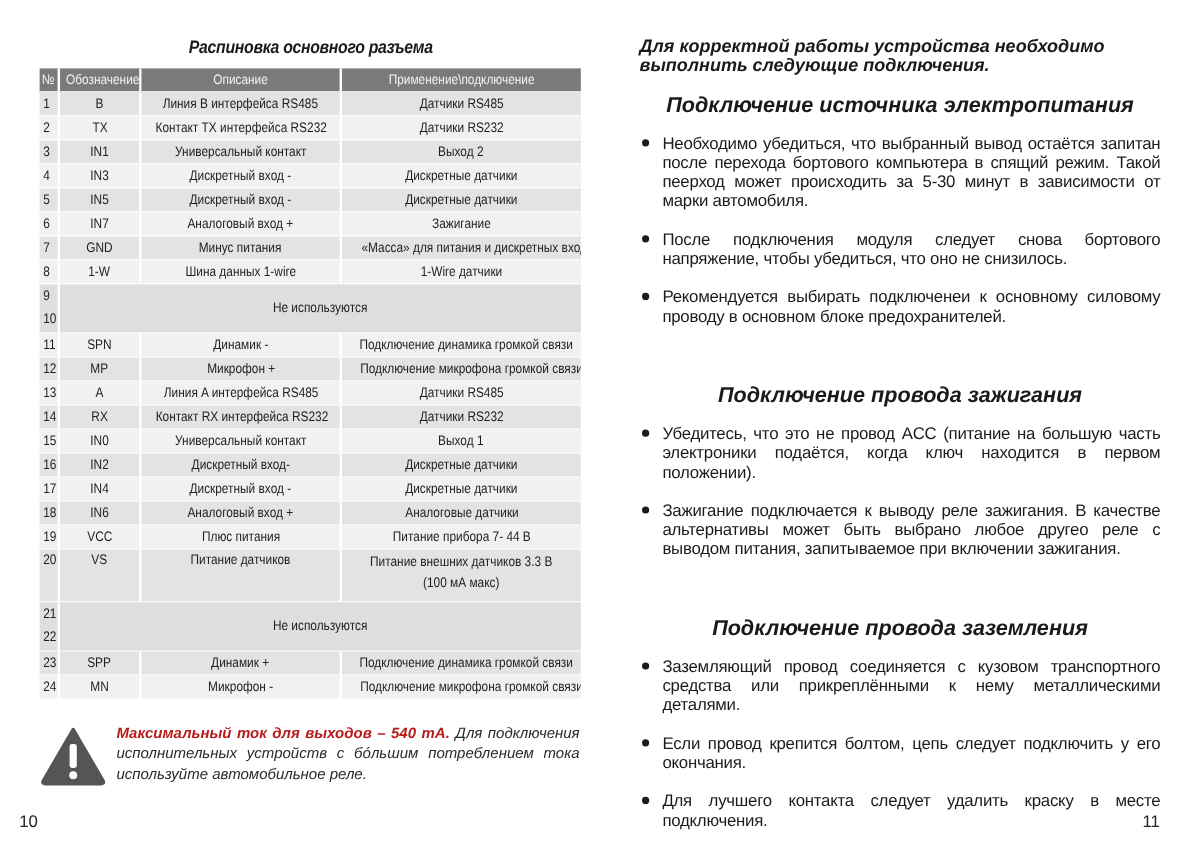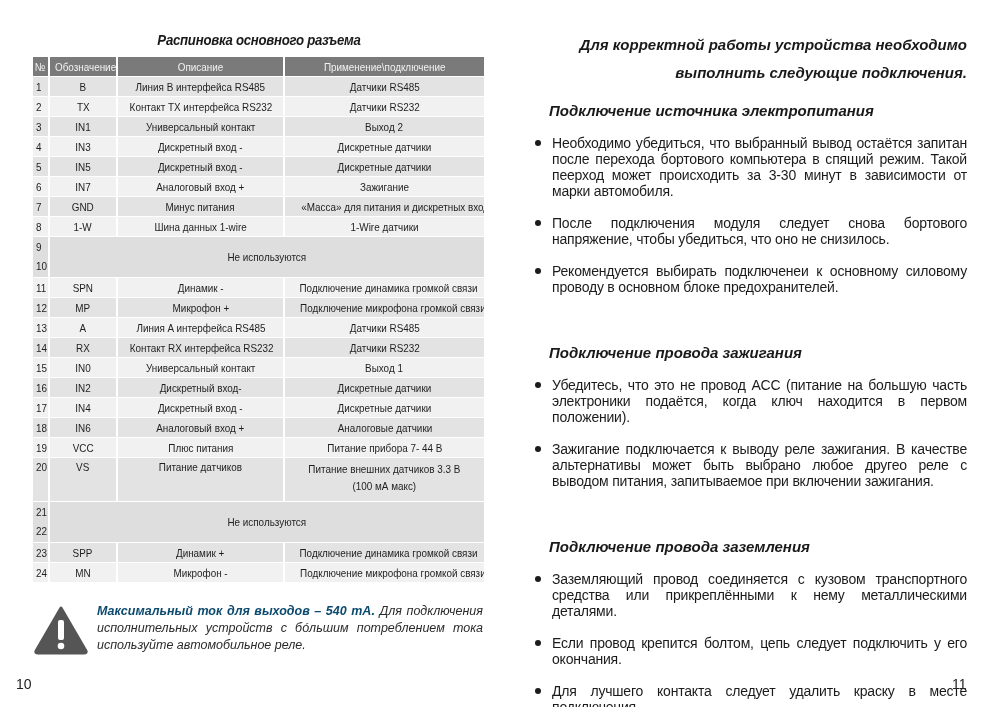--- a/index.html
+++ b/index.html
@@ -45,33 +45,33 @@
 
     .warning {
       position: absolute; left: 33px; top: 603px; width: 452px; height: 60px;
     }
     .warn-icon { position: absolute; left: 0; top: 2px; width: 56px; height: 50px; }
     .warn-text {
       position: absolute; left: 64px; top: 0; width: 386px;
       font-size: 12.5px; line-height: 17px; font-style: italic; text-align: justify;
       color: #2a2a2a;
     }
-    .warn-text b { font-weight: bold; color: #0c4a6e; }
+    .warn-text b { font-weight: bold; color: #b91c1c; }
 
     .page-number { position: absolute; top: 676px; font-size: 14px; color: #222; }
     .pn-left { left: 16px; }
     .pn-right { left: 452px; }
 
     .right-content { position: absolute; left: 33px; top: 31px; width: 434px; }
     .r-title {
-      text-align: right; font-weight: bold; font-style: italic; font-size: 15px; line-height: 28px;
+      text-align: left; font-weight: bold; font-style: italic; font-size: 15px; line-height: 16px;
       margin: 0 0 14px 0;
     }
     .r-section-title {
-      font-weight: bold; font-style: italic; font-size: 15px; line-height: 16px;
+      text-align: center; font-weight: bold; font-style: italic; font-size: 18px; line-height: 16px;
       margin: 16px;
     }
     ul.bullets { list-style: none; margin: 0; padding: 0; }
     ul.bullets li {
       position: relative; padding-left: 19px; font-size: 14px; line-height: 16px;
       text-align: justify; margin-bottom: 16px; color: #1b1b1b; letter-spacing: -0.2px;
     }
     ul.bullets li .dot {
       position: absolute; left: 2px; top: 5px; width: 6px; height: 6px; border-radius: 50%; background: #1b1b1b;
     }
@@ -242,21 +242,21 @@
   <div class="page-number pn-left">10</div>
 </div>
 
 <div class="page page-right">
   <div class="right-content">
     <div class="r-title">Для корректной работы устройства необходимо выполнить следующие подключения.</div>
 
     <div>
       <div class="r-section-title">Подключение источника электропитания</div>
       <ul class="bullets">
-        <li><span class="dot"></span><span>Необходимо убедиться, что выбранный вывод остаётся запитан после перехода бортового компьютера в спящий режим. Такой пеерход может происходить за 3-30 минут в зависимости от марки автомобиля.</span></li>
+        <li><span class="dot"></span><span>Необходимо убедиться, что выбранный вывод остаётся запитан после перехода бортового компьютера в спящий режим. Такой пеерход может происходить за 5-30 минут в зависимости от марки автомобиля.</span></li>
         <li><span class="dot"></span><span>После подключения модуля следует снова бортового напряжение, чтобы убедиться, что оно не снизилось.</span></li>
         <li><span class="dot"></span><span>Рекомендуется выбирать подключенеи к основному силовому проводу в основном блоке предохранителей.</span></li>
       </ul>
     </div>
 
     <div class="sec-gap"></div>
 
     <div>
       <div class="r-section-title">Подключение провода зажигания</div>
       <ul class="bullets">

